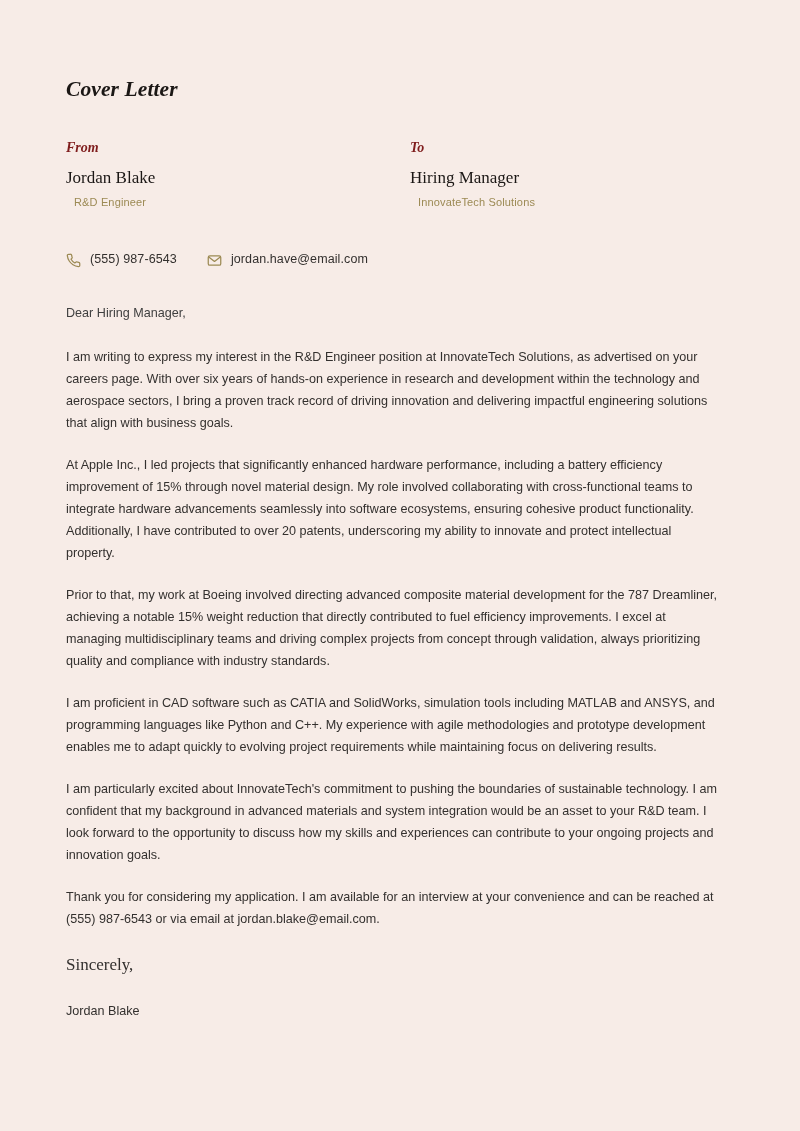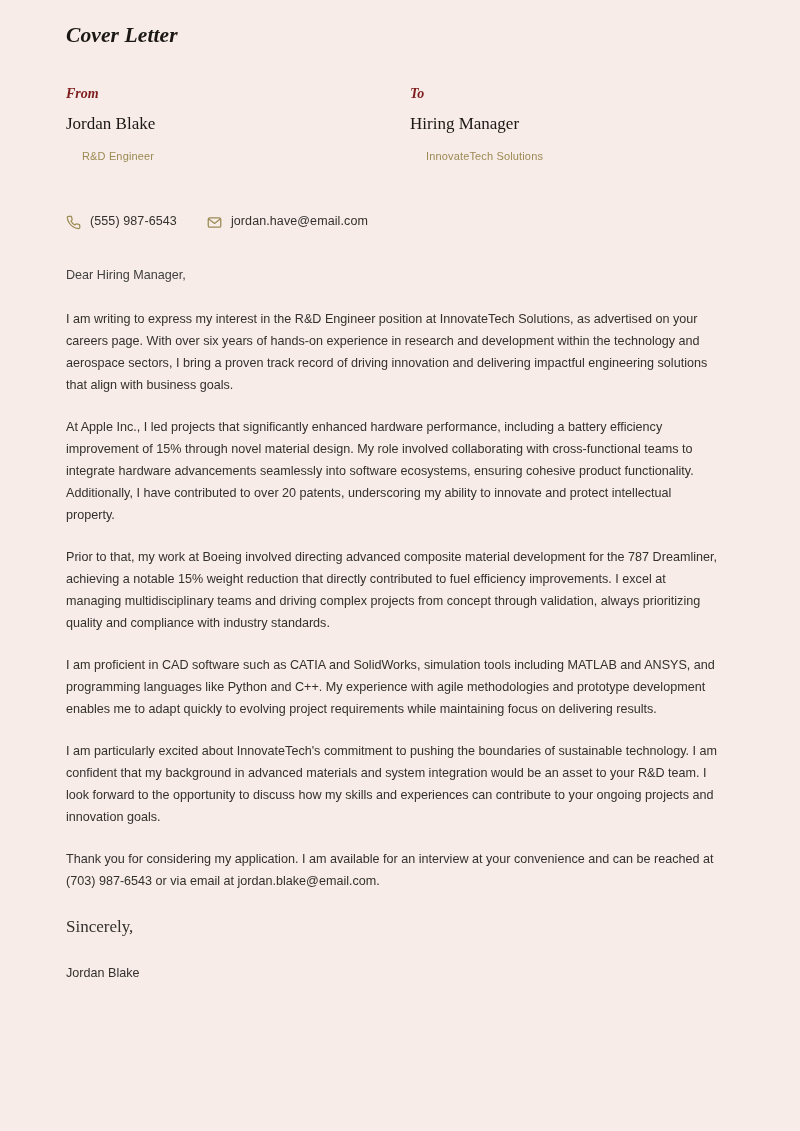--- a/index.html
+++ b/index.html
@@ -10,21 +10,21 @@
     width: 800px;
     height: 1131px;
     background: #f7ece7;
     font-family: "Liberation Sans", sans-serif;
     -webkit-font-smoothing: antialiased;
   }
   .page {
     box-sizing: border-box;
     width: 800px;
     min-height: 1131px;
-    padding: 24px 66px 40px 66px;
+    padding: 78px 66px 40px 66px;
     background: #f7ece7;
   }
 
   
   .doc-title {
     font-family: "Liberation Serif", serif;
     font-weight: bold;
     font-style: italic;
     font-size: 21.5px;
     color: #1b1715;
@@ -62,21 +62,21 @@
     color: #1b1715;
     line-height: 1.25;
     margin: 0 0 5px 0;
   }
   .addr-sub {
     font-family: "Liberation Sans", sans-serif;
     font-size: 11px;
     color: #9c8a54;
     letter-spacing: 0.15px;
     line-height: 1.2;
-    margin: 16px;
+    margin: 8px;
   }
 
   
   .contact-block {
     margin-bottom: 34px;
   }
   .contact-items {
     display: flex;
     align-items: center;
   }
@@ -183,18 +183,18 @@
     </div>
   </div>
 
   <div class="letter-body">
     <p class="salutation">Dear Hiring Manager,</p>
     <p class="para">I am writing to express my interest in the R&amp;D Engineer position at InnovateTech Solutions, as advertised on your careers page. With over six years of hands-on experience in research and development within the technology and aerospace sectors, I bring a proven track record of driving innovation and delivering impactful engineering solutions that align with business goals.</p>
     <p class="para">At Apple Inc., I led projects that significantly enhanced hardware performance, including a battery efficiency improvement of 15% through novel material design. My role involved collaborating with cross-functional teams to integrate hardware advancements seamlessly into software ecosystems, ensuring cohesive product functionality. Additionally, I have contributed to over 20 patents, underscoring my ability to innovate and protect intellectual property.</p>
     <p class="para">Prior to that, my work at Boeing involved directing advanced composite material development for the 787 Dreamliner, achieving a notable 15% weight reduction that directly contributed to fuel efficiency improvements. I excel at managing multidisciplinary teams and driving complex projects from concept through validation, always prioritizing quality and compliance with industry standards.</p>
     <p class="para">I am proficient in CAD software such as CATIA and SolidWorks, simulation tools including MATLAB and ANSYS, and programming languages like Python and C++. My experience with agile methodologies and prototype development enables me to adapt quickly to evolving project requirements while maintaining focus on delivering results.</p>
     <p class="para">I am particularly excited about InnovateTech's commitment to pushing the boundaries of sustainable technology. I am confident that my background in advanced materials and system integration would be an asset to your R&amp;D team. I look forward to the opportunity to discuss how my skills and experiences can contribute to your ongoing projects and innovation goals.</p>
-    <p class="para">Thank you for considering my application. I am available for an interview at your convenience and can be reached at (703) 987-6543 or via email at jordan.blake@email.com.</p>
+    <p class="para">Thank you for considering my application. I am available for an interview at your convenience and can be reached at (555) 987-6543 or via email at jordan.blake@email.com.</p>
     <p class="closing">Sincerely,</p>
     <p class="signature">Jordan Blake</p>
   </div>
 
 </div>
 
 </body></html>

